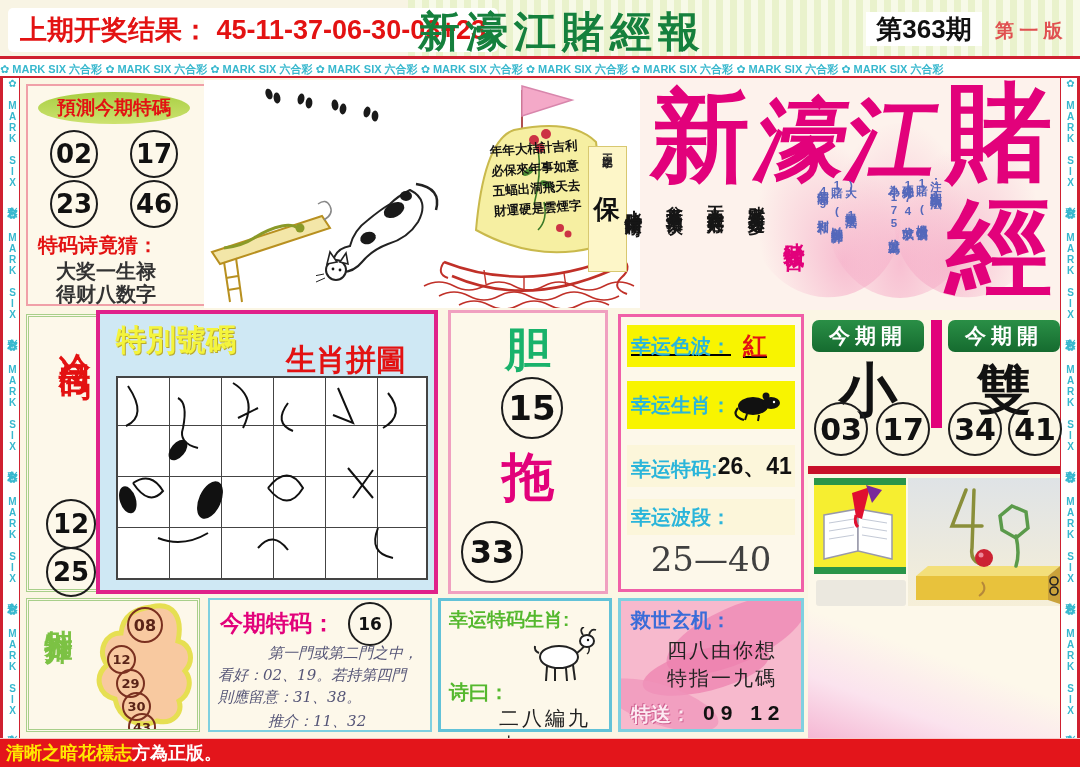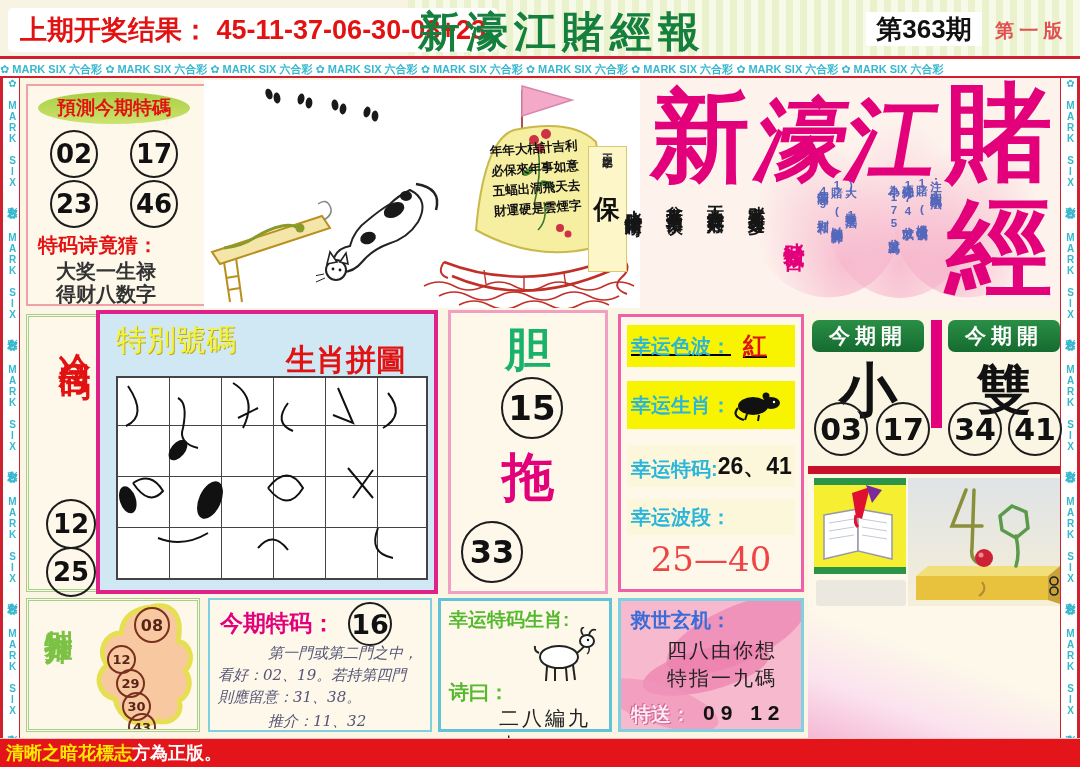--- a/index.html
+++ b/index.html
@@ -158,21 +158,21 @@
   <div class="noteCol" style="left:829px;top:178px;">賭1、(以特別碼計算</div>
   <div class="noteCol" style="left:815px;top:182px;">假若開49則打和</div>
 
   <div class="box" style="left:26px;top:314px;width:88px;height:278px;border:3px double #a8cf8a;box-sizing:border-box;">
     <div class="abs vtext red" style="left:24px;top:10px;font-size:32px;font-weight:900;letter-spacing:6px;">冷门号码</div>
     <div class="circ" style="left:17px;top:182px;width:46px;height:46px;font-size:26px;">12</div>
     <div class="circ" style="left:17px;top:230px;width:46px;height:46px;font-size:26px;">25</div>
   </div>
 
   <div class="abs" style="left:96px;top:310px;width:342px;height:284px;border:4px solid #e0218a;background:#cfe8f4;box-sizing:border-box;">
-    <div class="abs" style="left:16px;top:6px;font-size:30px;font-weight:400;color:#f4f43c;text-shadow:1px 1px 0 #b8a830;">特別號碼</div>
+    <div class="abs" style="left:16px;top:6px;font-size:30px;font-weight:700;color:#f4f43c;text-shadow:1px 1px 0 #b8a830;">特別號碼</div>
     <div class="abs red" style="left:186px;top:26px;font-size:30px;font-weight:900;">生肖拼圖</div>
     <div class="abs" style="left:16px;top:62px;width:312px;height:204px;background:#fff;border:2px solid #444;box-sizing:border-box;
                 background-image:repeating-linear-gradient(0deg,transparent 0 50px,#444 50px 51px),repeating-linear-gradient(90deg,transparent 0 51px,#444 51px 52px);">
       <svg width="308" height="200" viewBox="0 0 308 200">
         <g stroke="#111" stroke-width="2" fill="none">
           <path d="M10,8 q20,30 -2,40"></path>
             <path d="M60,20 q10,5 5,30 q-5,15 15,20"></path>
           <path d="M115,5 q25,15 10,45 M120,40 l20,-10"></path>
             <path d="M170,25 q-15,20 5,28"></path>
           <path d="M220,10 l15,35 l-20,-8"></path>
@@ -215,21 +215,21 @@
         <circle cx="41" cy="14" r="1.2" fill="#fff"></circle>
       </svg>
     </div>
     <div class="yrow" style="top:128px;height:42px;background:#fcf6da;">
       <span class="cyanlbl" style="font-size:20px;margin-top:7px;">幸运特码:</span>
       <span style="font-size:23px;color:#111;font-weight:600;">26、41</span>
     </div>
     <div class="yrow" style="top:182px;height:36px;background:#fcf6da;">
       <span class="cyanlbl" style="font-size:20px;">幸运波段：</span>
     </div>
-    <div class="abs" style="left:0;top:222px;width:100%;text-align:center;font-size:34px;color:#ef4444;font-family:'DejaVu Serif',serif;">25—40</div>
+    <div class="abs" style="left:0;top:222px;width:100%;text-align:center;font-size:34px;color:#404040;font-family:'DejaVu Serif',serif;">25—40</div>
   </div>
 
   <div class="abs" style="left:812px;top:314px;width:248px;height:150px;">
     <div class="abs" style="left:0;top:6px;width:112px;height:32px;background:linear-gradient(#2a8f46,#156b2f);border-radius:7px;display:flex;align-items:center;justify-content:center;">
       <span style="color:#fff;font-size:21px;font-weight:700;letter-spacing:5px;">今期開</span>
     </div>
     <div class="abs" style="left:136px;top:6px;width:112px;height:32px;background:linear-gradient(#2a8f46,#156b2f);border-radius:7px;display:flex;align-items:center;justify-content:center;">
       <span style="color:#fff;font-size:21px;font-weight:700;letter-spacing:5px;">今期開</span>
     </div>
     <div class="abs" style="left:119px;top:6px;width:11px;height:108px;background:#e2017b;"></div>
@@ -282,30 +282,30 @@
     </div>
     <div class="abs" style="left:8px;top:102px;width:90px;height:26px;background:rgba(190,190,195,0.28);border-radius:3px;"></div>
     <div class="abs" style="left:0;top:128px;width:252px;height:132px;background:linear-gradient(200deg,#fdf8ea 42%,#fbe3ee 72%,#f5b8d4 100%);"></div>
   </div>
 
   <div class="box" style="left:26px;top:598px;width:174px;height:134px;border:3px double #a8cf8a;box-sizing:border-box;overflow:hidden;">
     <div class="abs vtext" style="left:10px;top:6px;font-size:28px;font-weight:900;color:#7cc244;letter-spacing:2px;">特别推介</div>
     <svg class="abs" style="left:52px;top:-2px;" width="118" height="134" viewBox="0 0 118 134">
       <path d="M70,8 C92,2 102,18 97,42 C111,46 113,62 104,72 C112,82 108,96 98,102 C102,114 92,126 76,122 C58,130 38,120 34,100 C18,96 12,78 26,66 C16,52 24,34 40,34 C42,16 54,10 70,8 Z" fill="#f8c9a0" stroke="#e6df52" stroke-width="5"></path>
     </svg>
-    <div class="circ" style="left:105px;top:6px;width:32px;height:32px;font-size:16px;border-color:#7a3020;color:#5a2418;">08</div>
+    <div class="circ" style="left:98px;top:6px;width:32px;height:32px;font-size:16px;border-color:#7a3020;color:#5a2418;">08</div>
     <div class="circ" style="left:78px;top:44px;width:25px;height:25px;font-size:13px;border-color:#7a3020;color:#5a2418;">12</div>
     <div class="circ" style="left:87px;top:68px;width:25px;height:25px;font-size:13px;border-color:#7a3020;color:#5a2418;">29</div>
     <div class="circ" style="left:93px;top:91px;width:25px;height:25px;font-size:13px;border-color:#7a3020;color:#5a2418;">30</div>
     <div class="circ" style="left:99px;top:112px;width:24px;height:24px;font-size:13px;border-color:#7a3020;color:#5a2418;">43</div>
   </div>
 
   <div class="box" style="left:208px;top:598px;width:224px;height:134px;border:2px solid #7fd0e0;box-sizing:border-box;">
     <div class="abs magenta" style="left:10px;top:8px;font-size:23px;font-weight:700;">今期特码：</div>
-    <div class="circ" style="left:138px;top:2px;width:40px;height:40px;font-size:27px;border-width:2.5px;">16</div>
+    <div class="circ" style="left:138px;top:2px;width:40px;height:40px;font-size:17px;border-width:2.5px;">16</div>
     <div class="abs hand" style="left:58px;top:44px;font-size:15px;">第一門或第二門之中，</div>
     <div class="abs hand" style="left:8px;top:66px;font-size:15px;">看好：02、19。若持第四門</div>
     <div class="abs hand" style="left:8px;top:88px;font-size:15px;">則應留意：31、38。</div>
     <div class="abs hand" style="left:58px;top:112px;font-size:15px;">推介：11、32</div>
   </div>
 
   <div class="box" style="left:438px;top:598px;width:174px;height:134px;border:3px solid #62c2d8;box-sizing:border-box;">
     <div class="abs" style="left:8px;top:6px;font-size:19px;font-weight:800;color:#55b82e;">幸运特码生肖:</div>
     <svg class="abs" style="left:84px;top:26px;" width="74" height="56" viewBox="0 0 74 56">
       <ellipse cx="34" cy="30" rx="19" ry="11" fill="#fff" stroke="#222" stroke-width="2"></ellipse>

